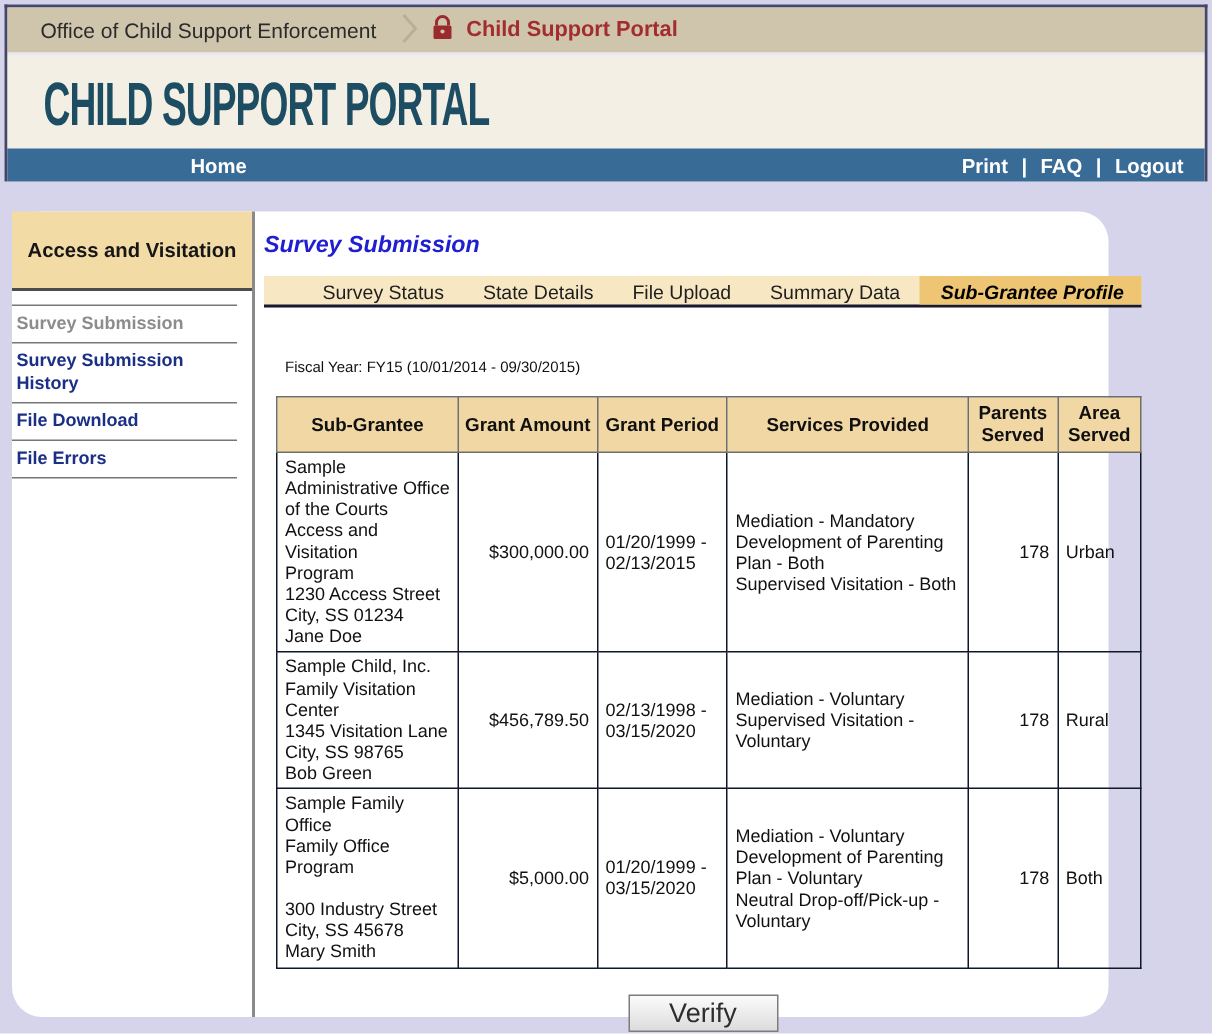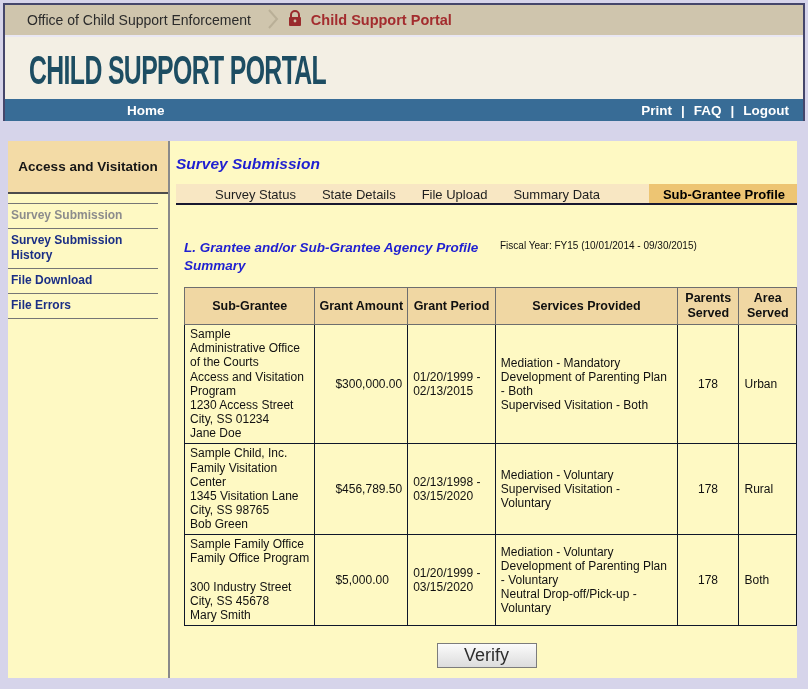--- a/index.html
+++ b/index.html
@@ -41,22 +41,22 @@
     height:22px; background:#386c96; color:#fff;
     display:flex; align-items:center; font-weight:bold; font-size:13.5px;
   }
   .nav-home { margin-left:122px; cursor:pointer; }
   .nav-right { margin-left:auto; margin-right:14px; display:flex; align-items:center; gap:9px; }
   .nav-right .sep { font-weight:bold; }
   .nav-link { cursor:pointer; }
 
   
   .content-row {
-    position:absolute; left:8px; top:141px; width:789px; bottom:11px;
-    background:#fef9c3; display:flex;
+    position:absolute; left:8px; top:141px; width:731px; bottom:11px;
+    background:#ffffff; display:flex;border-radius:20px;
   }
   .sidebar { width:162px; flex-shrink:0; border-right:2px solid #8a8a8a; }
   .sidebar-header {
     background:#f3dba6; height:53px;
     display:flex; align-items:center; justify-content:center;
     font-weight:bold; font-size:13.5px; color:#161616;
     border-bottom:2px solid #4c4c4c;
   }
   .sidebar-menu { margin-top:9px; width:150px; border-top:1px solid #767676; }
   .sidebar-menu .item {
@@ -76,21 +76,21 @@
     display:flex; align-items:stretch; background:#f8e7c3;
     border-bottom:2px solid #181830; height:21px;
   }
   .tab {
     font-size:13px; color:#1e1e1e; padding:3px 13px 14px 13px; cursor:pointer;
     white-space:nowrap;
   }
   .tab.first { margin-left:26px; }
   .tab.active {
     background:#edc573; font-weight:bold; margin-left:auto;
-    padding:3px 12px 0 14px; color:#000;
+    padding:3px 12px 0 14px; color:#000;font-style:italic;
   }
 
   .section-row { display:flex; margin-top:34px; }
   .section-title {
     color:#1f1fd1; font-style:italic; font-weight:bold; font-size:13.5px;
     width:302px; line-height:1.3; margin-left:8px;
   }
   .fiscal { font-size:10px; color:#101010; margin-left:14px; margin-top:1px; white-space:nowrap; }
 
   table.data-table {
@@ -101,21 +101,21 @@
     background:#f0d7a3; border:1px solid #6e6e6e;
     font-size:12.5px; font-weight:bold; padding:3px 3px; color:#101010;
     text-align:center; line-height:1.2;
   }
   .data-table th.nowrap { white-space:nowrap; }
   .data-table td {
     border:1px solid #0f172a; padding:3px 5px;
     vertical-align:middle; line-height:1.18; white-space:pre-line;
   }
   .data-table td.col-sub { vertical-align:top; padding-top:2px; }
-  .data-table td.num { text-align:left; padding-right:5px; white-space:normal;padding-left:20px; }
+  .data-table td.num { text-align:right; padding-right:5px; white-space:normal;padding-left:20px; }
 
   .verify-row { text-align:center; margin-top:17px; }
   .verify-btn {
     width:100px; height:25px; font-size:18px; color:#2e2e2e;
     font-family:"Liberation Sans", sans-serif;
     background:linear-gradient(#fbfbfb,#dcdcdc);
     border:1px solid #7c7c7c; cursor:pointer;
   }
 </style>
 </head>
@@ -173,21 +173,20 @@
 
     <div class="tabbar">
       <span class="tab first">Survey Status</span>
       <span class="tab">State Details</span>
       <span class="tab">File Upload</span>
       <span class="tab">Summary Data</span>
       <span class="tab active">Sub-Grantee Profile</span>
     </div>
 
     <div class="section-row">
-      <div class="section-title">L. Grantee and/or Sub-Grantee Agency Profile Summary</div>
       <div class="fiscal">Fiscal Year: FY15 (10/01/2014 - 09/30/2015)</div>
     </div>
 
     <table class="data-table">
       <colgroup>
         <col style="width:133px">
           <col style="width:84px">
           <col style="width:88px">
         <col style="width:188px">
           <col style="width:62px">

